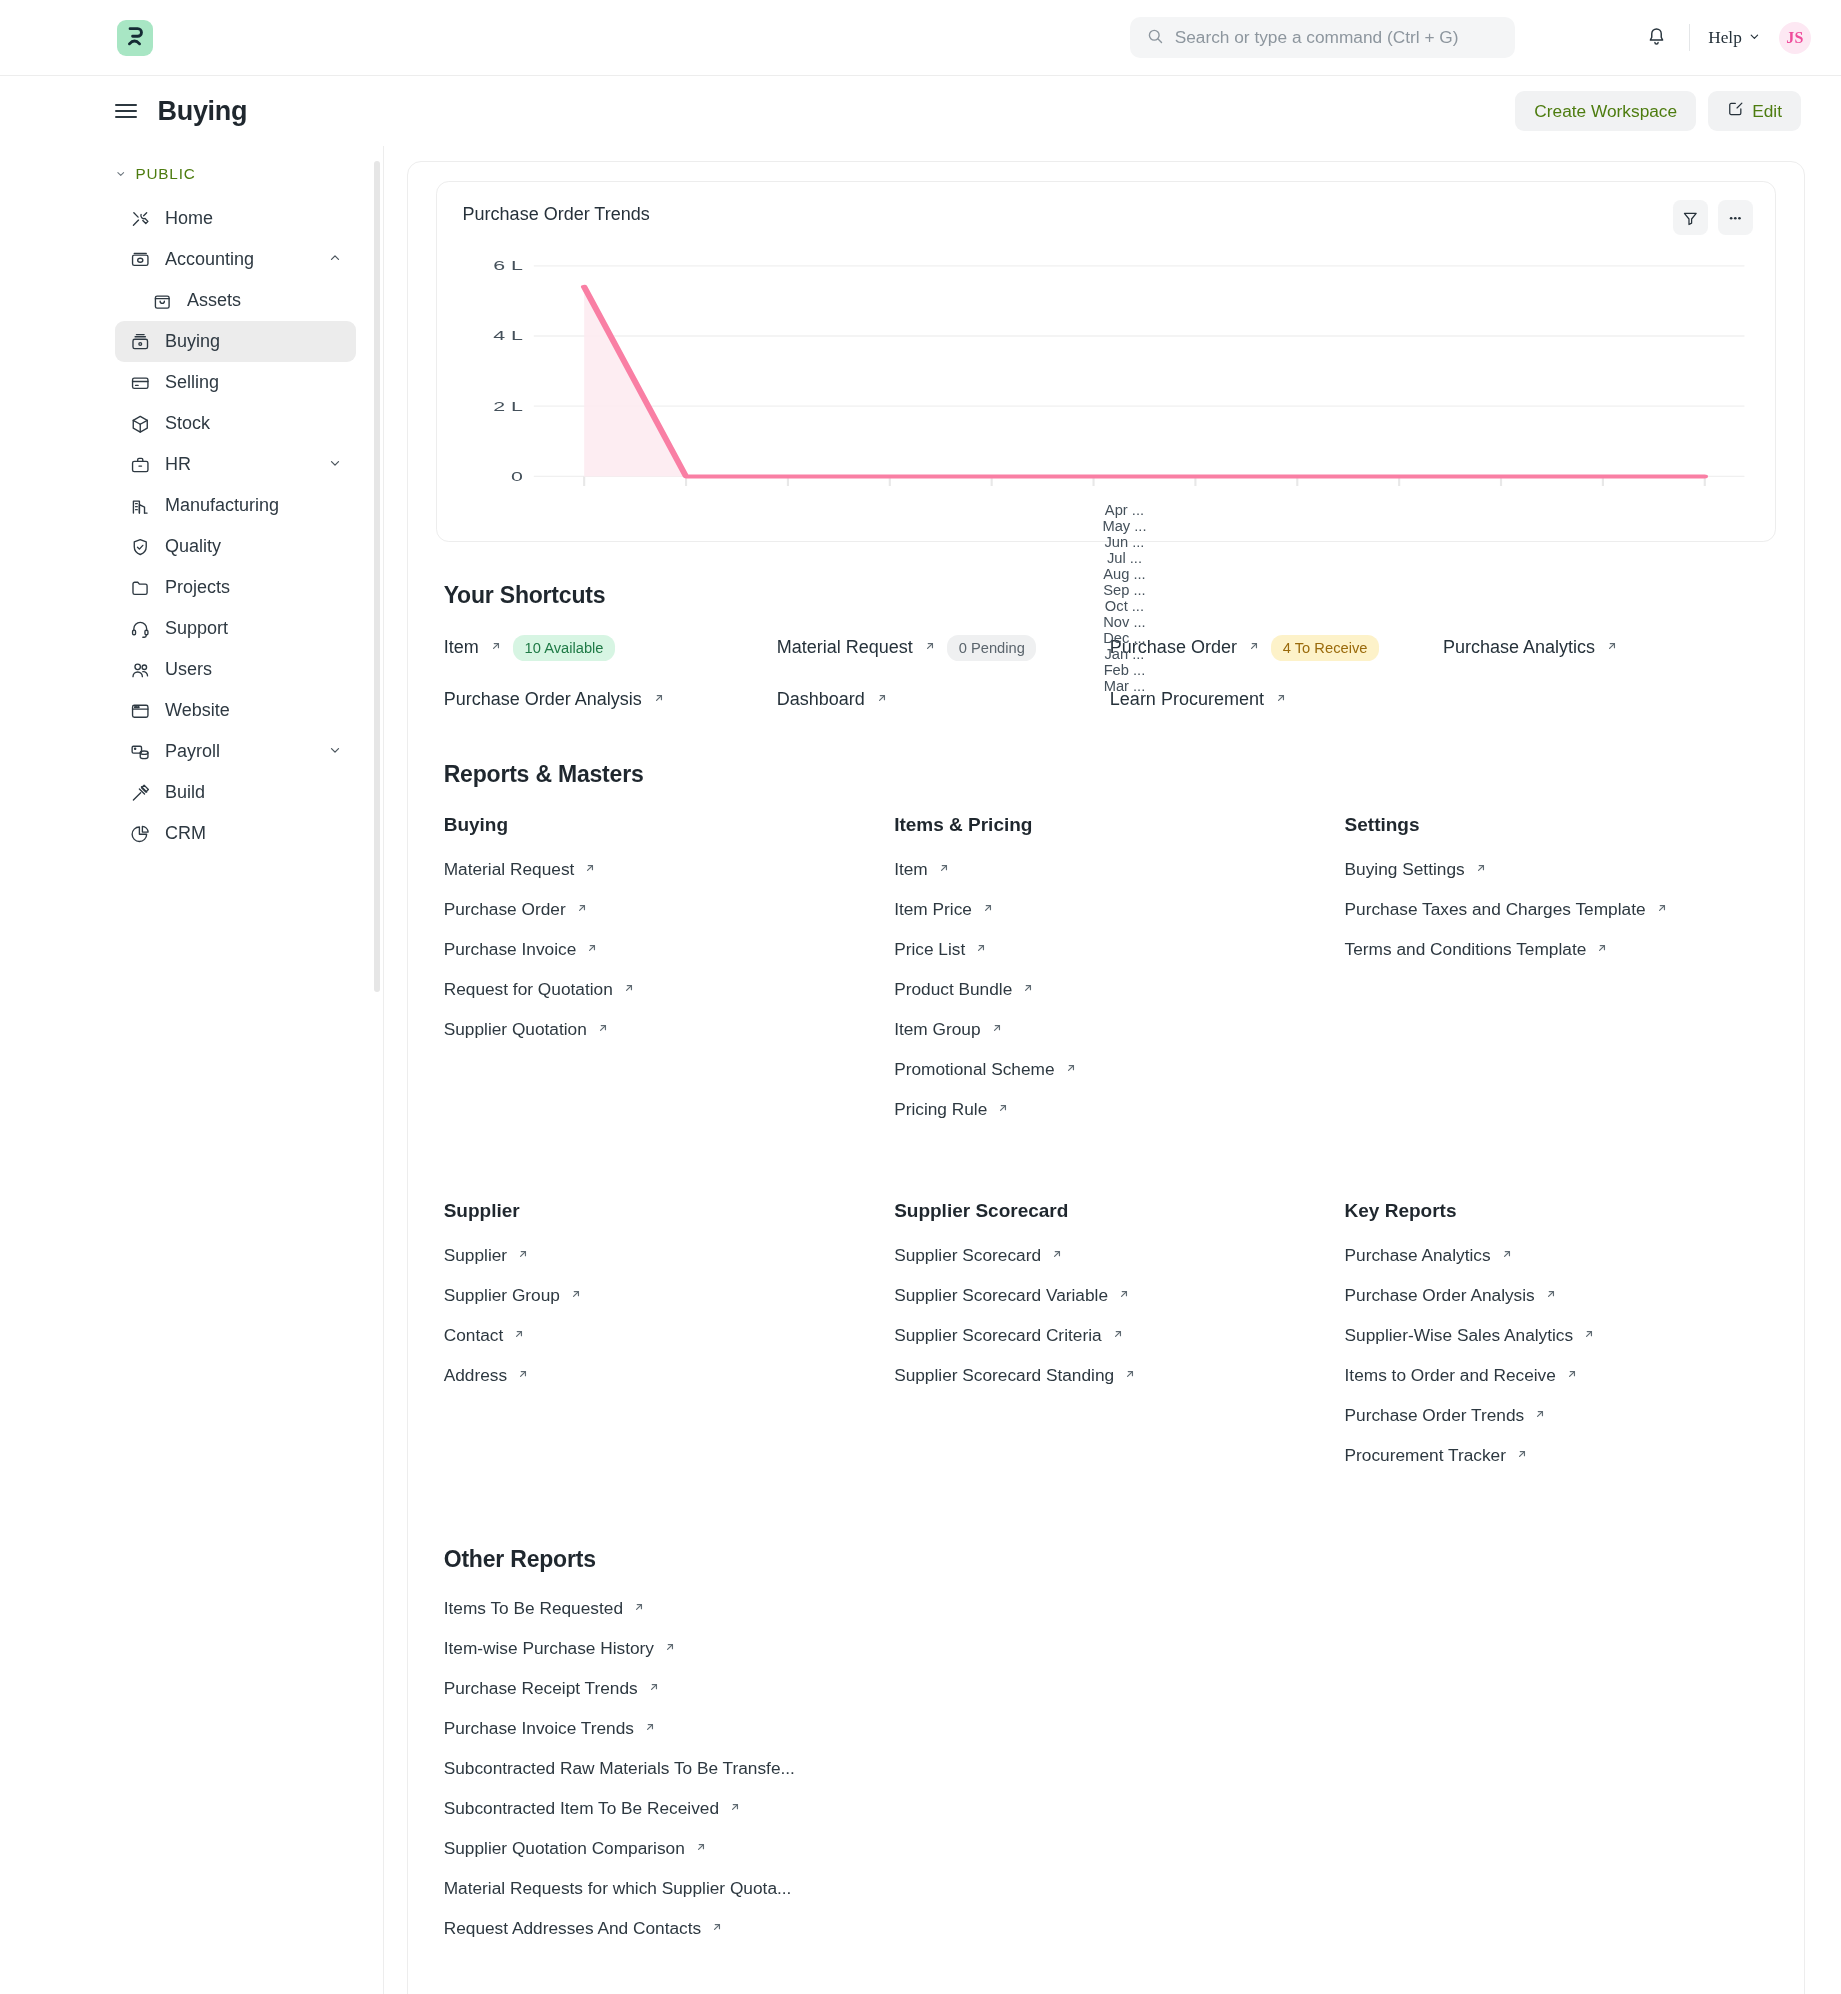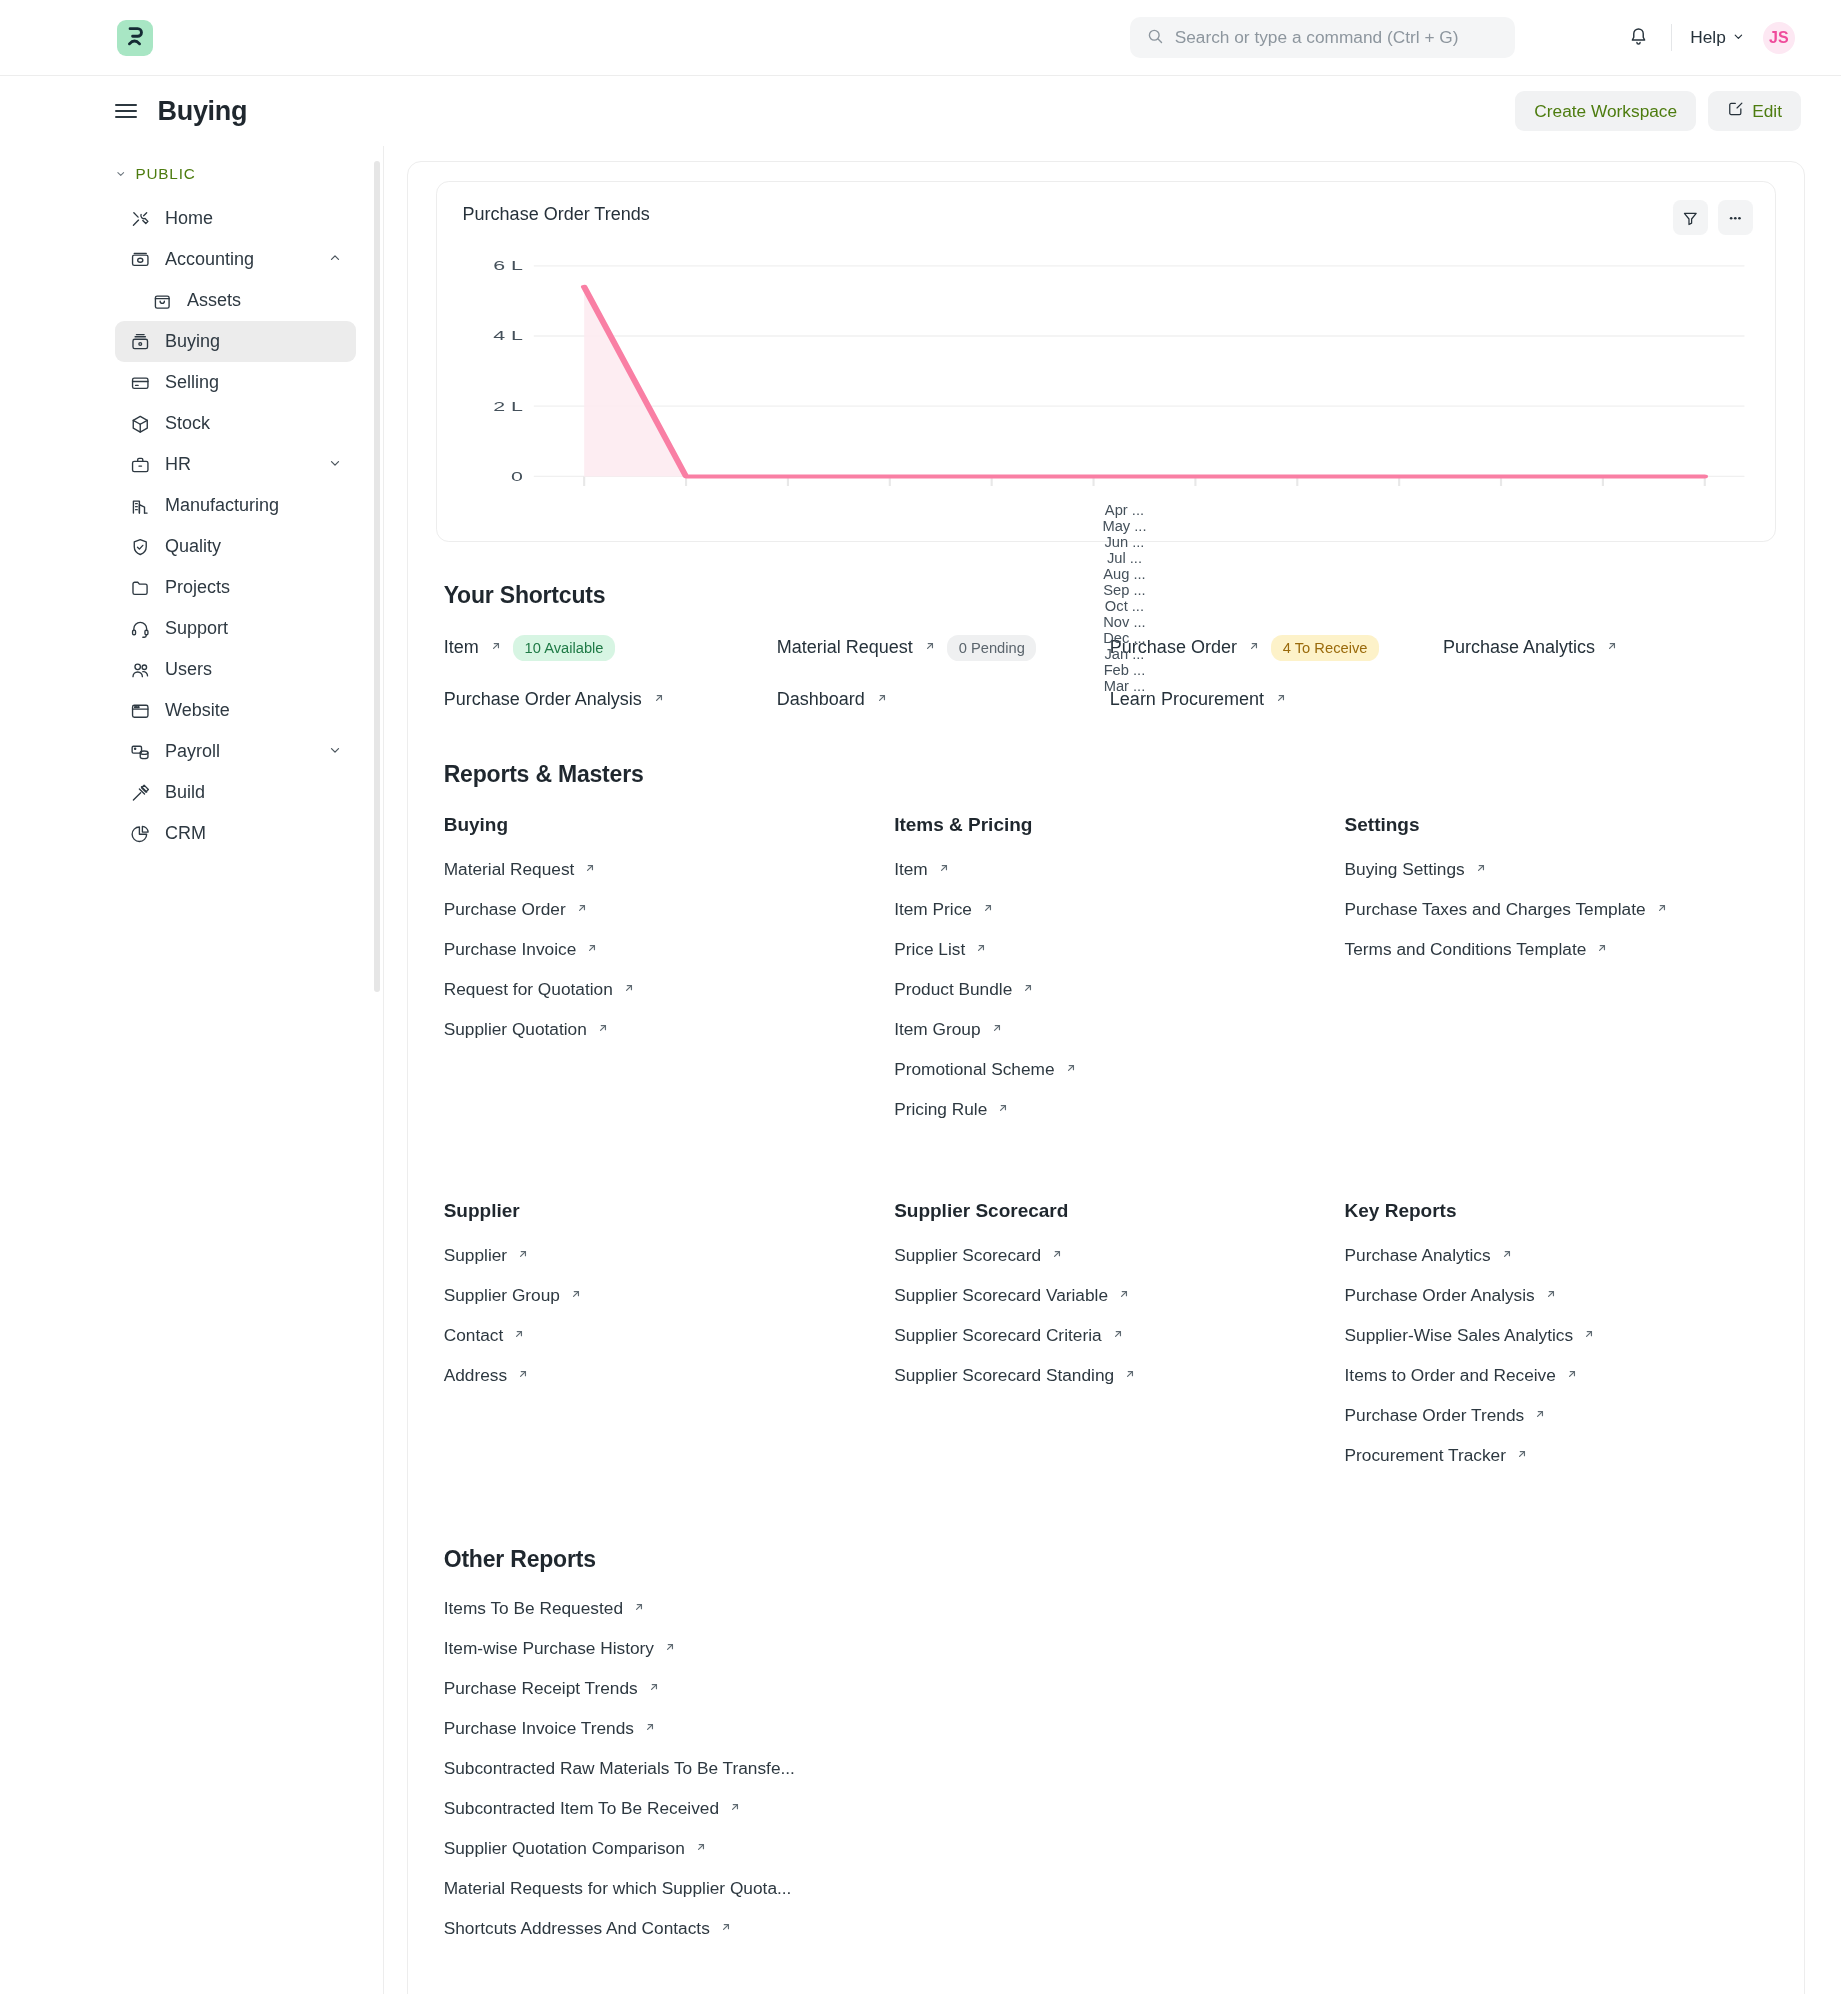--- a/index.html
+++ b/index.html
@@ -41,22 +41,22 @@
   }
   .search-wrap input {
     border: none; outline: none; background: transparent;
     font-family: "Liberation Sans", sans-serif;
     font-size: 17.3px;
     color: #3d4a54;
     width: 100%;
   }
   .search-wrap input::placeholder { color: #8d969e; }
   .nav-right {
-    position: absolute; right: 46px;
-    display: flex; align-items: center; gap: 18px;
+    position: absolute; right: 30px;
+    display: flex; align-items: center; gap: 18px; font-family: Liberation Serif, serif;
   }
   .bell { width: 28px; height: 28px; display:flex; align-items:center; justify-content:center; }
   .divider-v { width: 1.3px; height: 27px; background: #e4e6e8; }
   .help {
     display: flex; align-items: center; gap: 6.4px;
     font-size: 17.3px; color: #25313a;
   }
   .avatar {
     width: 32px; height: 32px; border-radius: 50%;
     background: #fde8f3;
@@ -865,21 +865,21 @@
               <span>Supplier Quotation Comparison</span>
               <span><svg class="arrow-ne" width="14" height="14" viewBox="0 0 20 20" fill="none" stroke="#5f6a72" stroke-width="1.7" stroke-linecap="round" stroke-linejoin="round">
                   <path d="M6.5 13.5L13.5 6.5"></path>
                   <path d="M7.5 6.5h6v6"></path>
                 </svg></span>
             </div>
             <div class="rm-link">
               <span>Material Requests for which Supplier Quota...</span>
             </div>
             <div class="rm-link">
-              <span>Shortcuts Addresses And Contacts</span>
+              <span>Request Addresses And Contacts</span>
               <span><svg class="arrow-ne" width="14" height="14" viewBox="0 0 20 20" fill="none" stroke="#5f6a72" stroke-width="1.7" stroke-linecap="round" stroke-linejoin="round">
                   <path d="M6.5 13.5L13.5 6.5"></path>
                   <path d="M7.5 6.5h6v6"></path>
                 </svg></span>
             </div>
           </div>
       </div>
 
     </div>
   </div>

